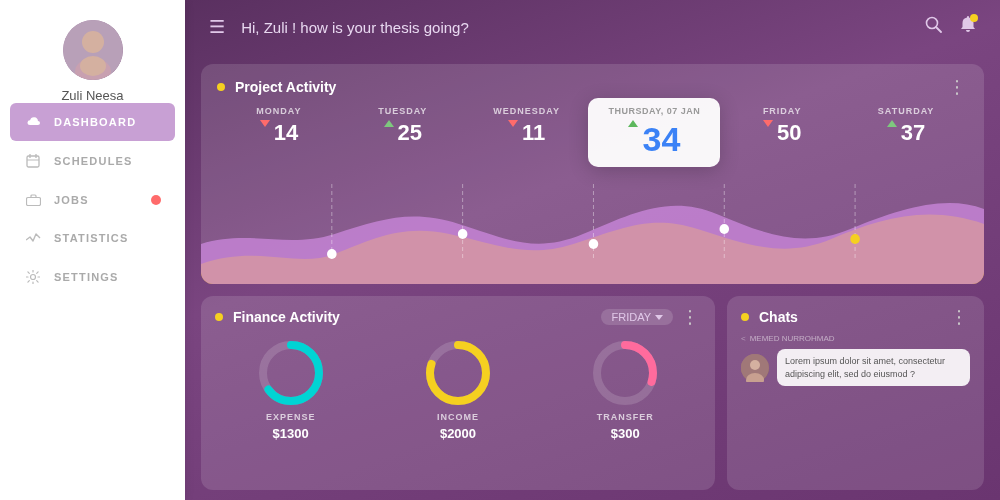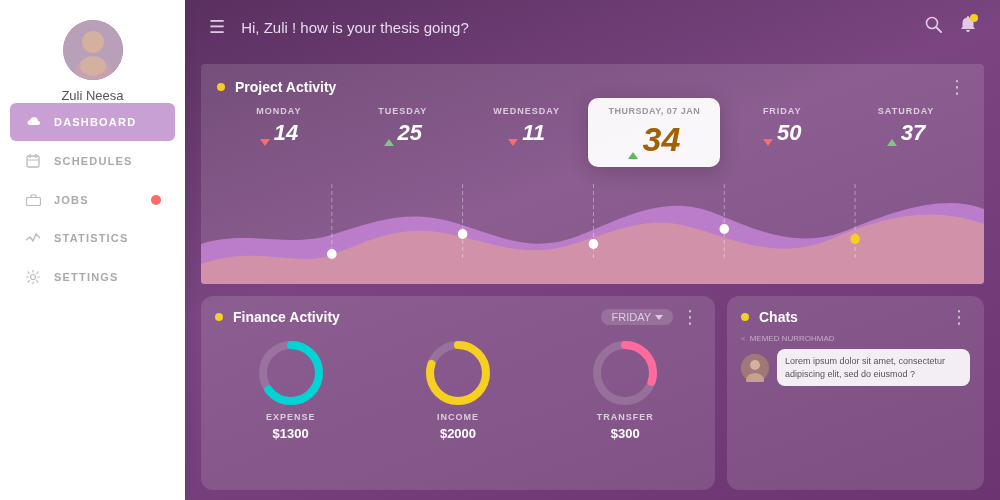--- a/index.html
+++ b/index.html
@@ -138,21 +138,21 @@
       padding: 10px 16px 10px 16px;
       display: flex;
       flex-direction: column;
       gap: 12px;
       overflow: hidden;
     }
 
     
     .card {
       background: rgba(255,255,255,0.13);
-      border-radius: 4px;
+      border-radius: 12px;
       overflow: hidden;
       position: relative;
     }
     .project-card {
       flex: 0 0 auto;
       height: 220px;
     }
     .card-header {
       display: flex;
       align-items: center;
@@ -203,23 +203,22 @@
       letter-spacing: 1px;
       color: rgba(255,255,255,0.7);
       margin-bottom: 4px;
     }
     .day-col.highlight .day-label {
       color: #888;
       font-size: 9px;
     }
     .day-value-wrap {
       display: flex;
-      align-items: flex-end;
+      align-items: flex-start;
       gap: 4px;
-      font-style: italic;
     }
     .arrow-down {
       width: 0; height: 0;
       border-left: 5px solid transparent;
       border-right: 5px solid transparent;
       border-top: 7px solid #ff6b6b;
     }
     .arrow-up {
       width: 0; height: 0;
       border-left: 5px solid transparent;
@@ -490,21 +489,21 @@
           <div class="day-value-wrap">
             <div class="arrow-down"></div>
             <span class="day-number">11</span>
           </div>
         </div>
 
         <div class="day-col highlight" style="z-index:3; box-shadow: 0 4px 20px rgba(0,0,0,0.2);">
           <div class="day-label" style="color:#999; font-size:9px; letter-spacing:0.5px;">THURSDAY, 07 JAN</div>
           <div class="day-value-wrap">
             <div class="arrow-up" style="border-bottom-color:#5db85d;"></div>
-            <span class="day-number" style="color:#a16207; font-size:34px;">34</span>
+            <span class="day-number" style="color:#3b82f6; font-size:34px;">34</span>
           </div>
         </div>
 
         <div class="day-col">
           <div class="day-label">FRIDAY</div>
           <div class="day-value-wrap">
             <div class="arrow-down"></div>
             <span class="day-number">50</span>
           </div>
         </div>

